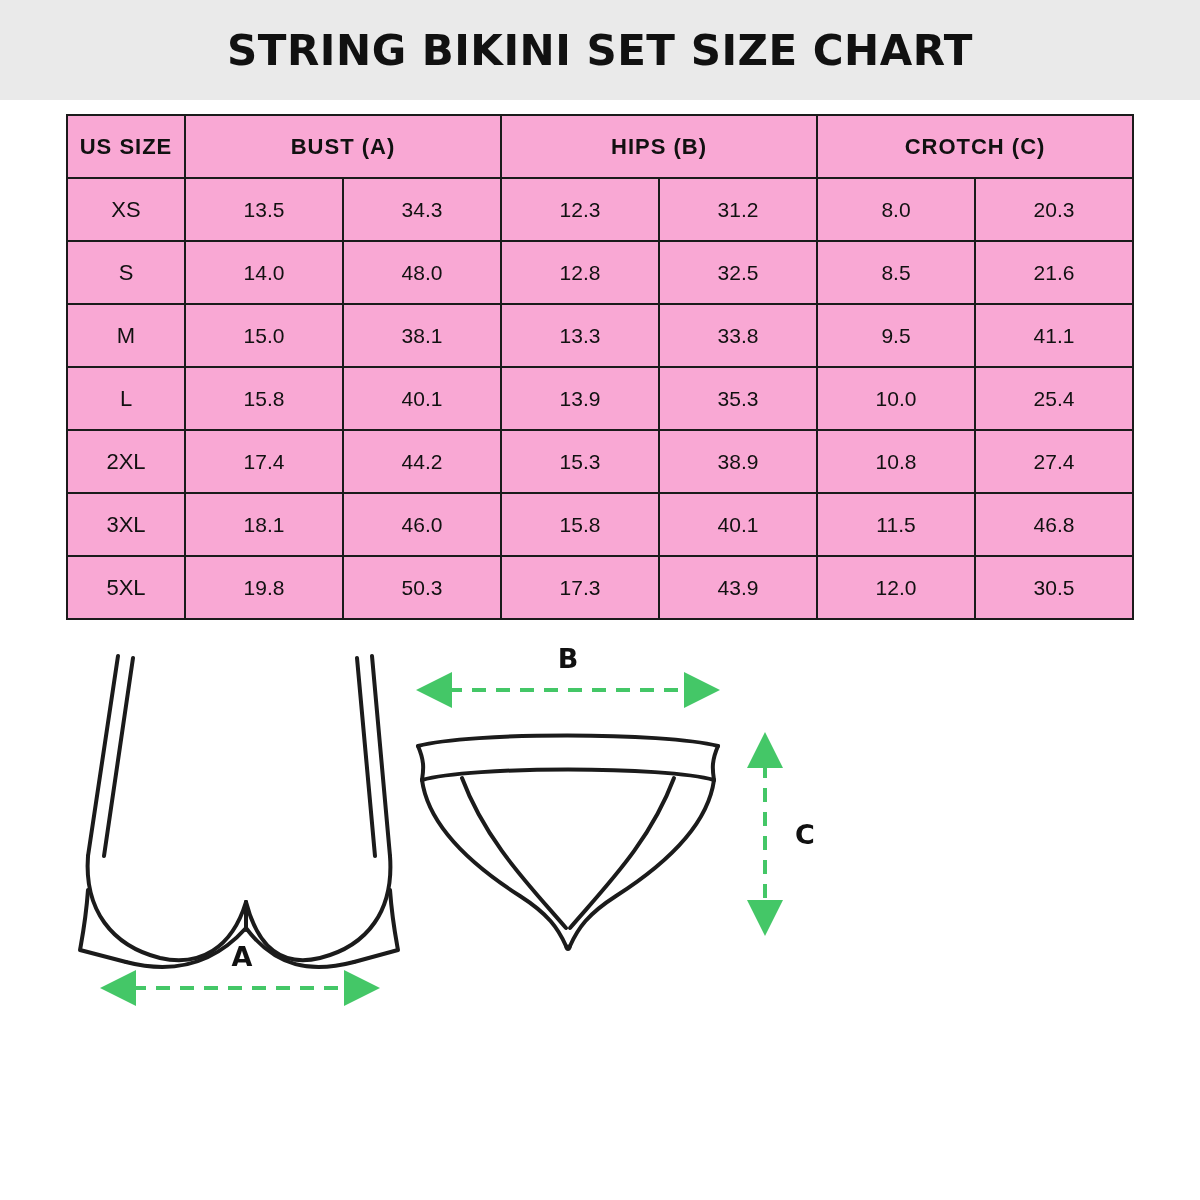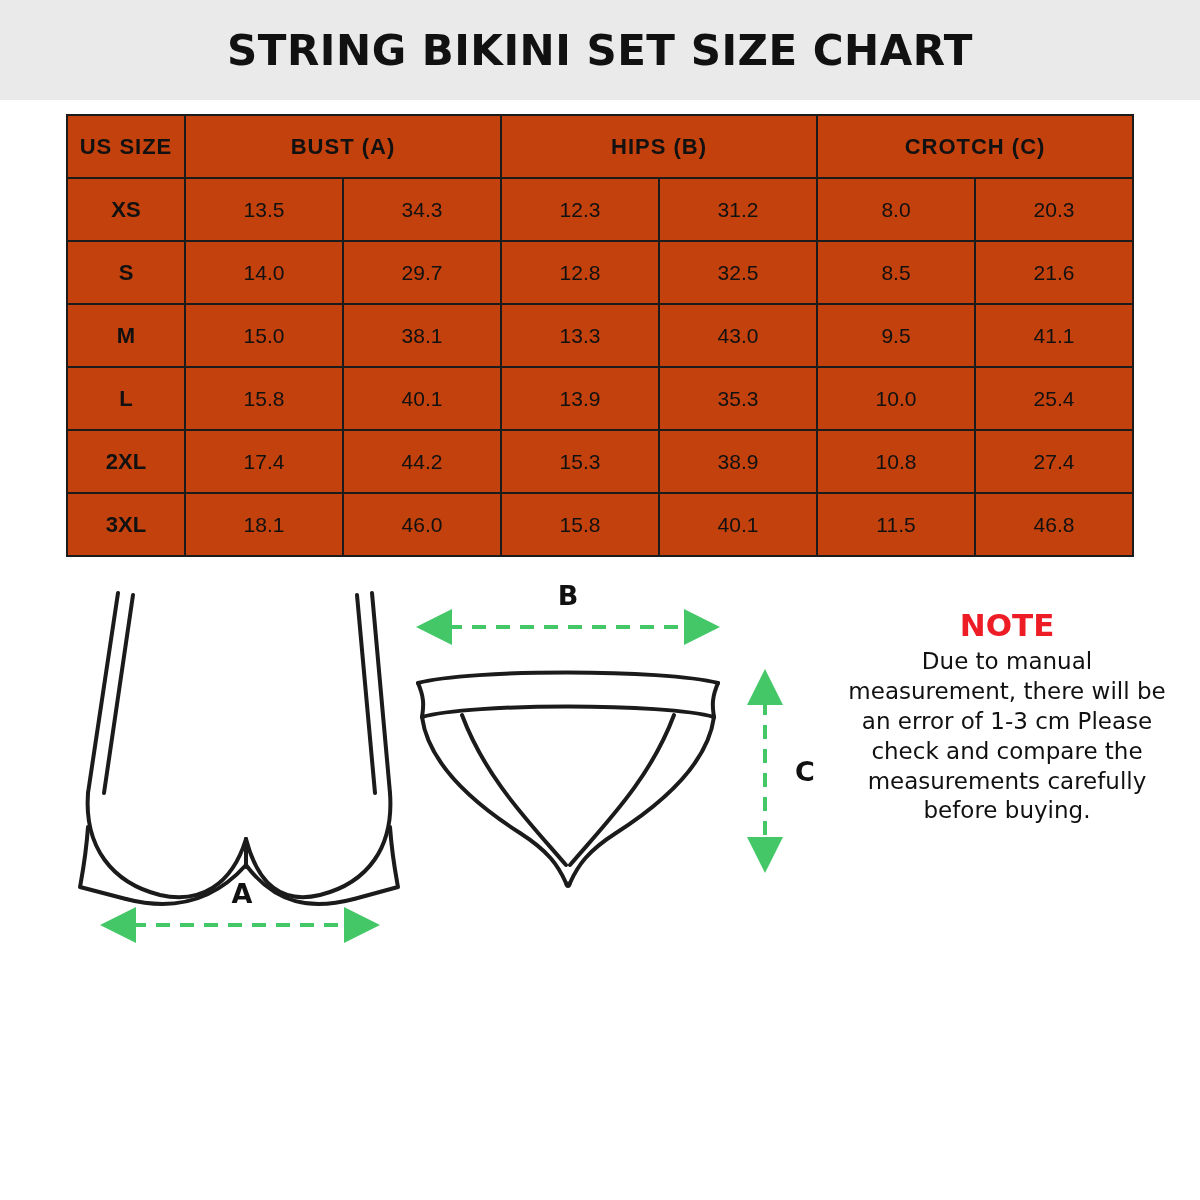--- a/index.html
+++ b/index.html
@@ -39,21 +39,21 @@
   }
 
   
   .table-wrap {
     padding: 14px 66px 0 66px;
   }
   table.size-table {
     width: 1068px;
     border-collapse: collapse;
     table-layout: fixed;
-    background: #c2410c;
+    background: #f9a8d4;
   }
   table.size-table th,
   table.size-table td {
     border: 2px solid #1b1b1b;
     text-align: center;
     font-size: 21px;
     color: #111111;
     height: 61px;
     padding: 0;
     font-weight: normal;
@@ -61,21 +61,21 @@
   table.size-table th.group-head {
     font-size: 22px;
     font-weight: bold;
     letter-spacing: 1px;
   }
   table.size-table th.unit-head {
     font-weight: bold;
     font-size: 21px;
   }
   table.size-table td.size-cell {
-    font-weight: bold;
+    font-weight: normal;
     font-size: 22px;
   }
   .col-size { width: 118px; }
   .col-val  { width: 158px; }
 
   
   .illus {
     position: relative;
     height: 390px;
     margin-top: 8px;
@@ -150,32 +150,32 @@
           <td>13.5</td>
           <td>34.3</td>
           <td>12.3</td>
           <td>31.2</td>
           <td>8.0</td>
           <td>20.3</td>
         </tr>
         <tr>
           <td class="size-cell">S</td>
           <td>14.0</td>
-          <td>29.7</td>
+          <td>48.0</td>
           <td>12.8</td>
           <td>32.5</td>
           <td>8.5</td>
           <td>21.6</td>
         </tr>
         <tr>
           <td class="size-cell">M</td>
           <td>15.0</td>
           <td>38.1</td>
           <td>13.3</td>
-          <td>43.0</td>
+          <td>33.8</td>
           <td>9.5</td>
           <td>41.1</td>
         </tr>
         <tr>
           <td class="size-cell">L</td>
           <td>15.8</td>
           <td>40.1</td>
           <td>13.9</td>
           <td>35.3</td>
           <td>10.0</td>
@@ -191,20 +191,29 @@
           <td>27.4</td>
         </tr>
         <tr>
           <td class="size-cell">3XL</td>
           <td>18.1</td>
           <td>46.0</td>
           <td>15.8</td>
           <td>40.1</td>
           <td>11.5</td>
           <td>46.8</td>
+        </tr>
+        <tr>
+          <td class="size-cell">5XL</td>
+          <td>19.8</td>
+          <td>50.3</td>
+          <td>17.3</td>
+          <td>43.9</td>
+          <td>12.0</td>
+          <td>30.5</td>
         </tr>
       </tbody>
     </table>
   </div>
 
   <div class="illus">
     <div class="svg-holder">
       <svg width="1200" height="390" viewBox="0 0 1200 390" xmlns="http://www.w3.org/2000/svg">
         <defs>
           <marker id="arrHead" markerWidth="9" markerHeight="9" refX="7" refY="4.5" orient="auto">
@@ -262,19 +271,15 @@
           <text class="dim-label" x="568" y="40" text-anchor="middle">B</text>
         </g>
 
         <g>
           <line x1="765" y1="112" x2="765" y2="300" stroke="#44c767" stroke-width="4" stroke-dasharray="14 10" marker-end="url(#arrHead)" marker-start="url(#arrTail)"></line>
           <text class="dim-label" x="795" y="216" text-anchor="start">C</text>
         </g>
       </svg>
     </div>
 
-    <div class="note-block">
-      <div class="note-title">NOTE</div>
-      <div class="note-text">Due to manual measurement, there will be an error of 1-3 cm Please check and compare the measurements carefully before buying.</div>
-    </div>
   </div>
 
 </div>
 
 </body></html>

